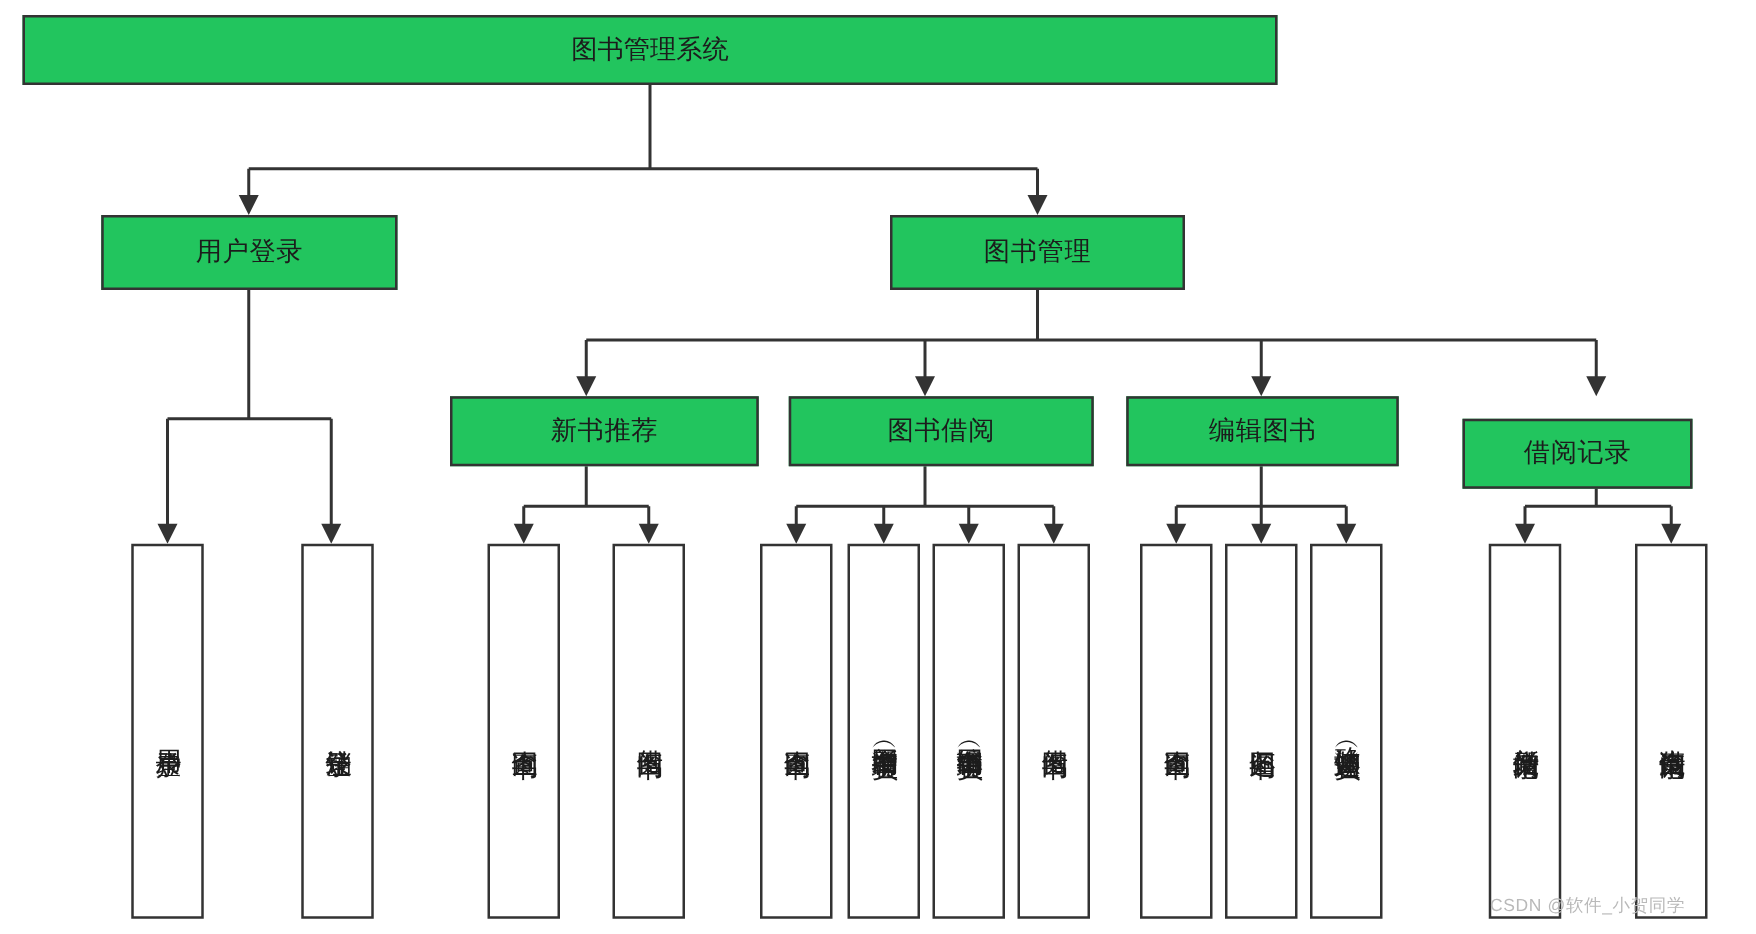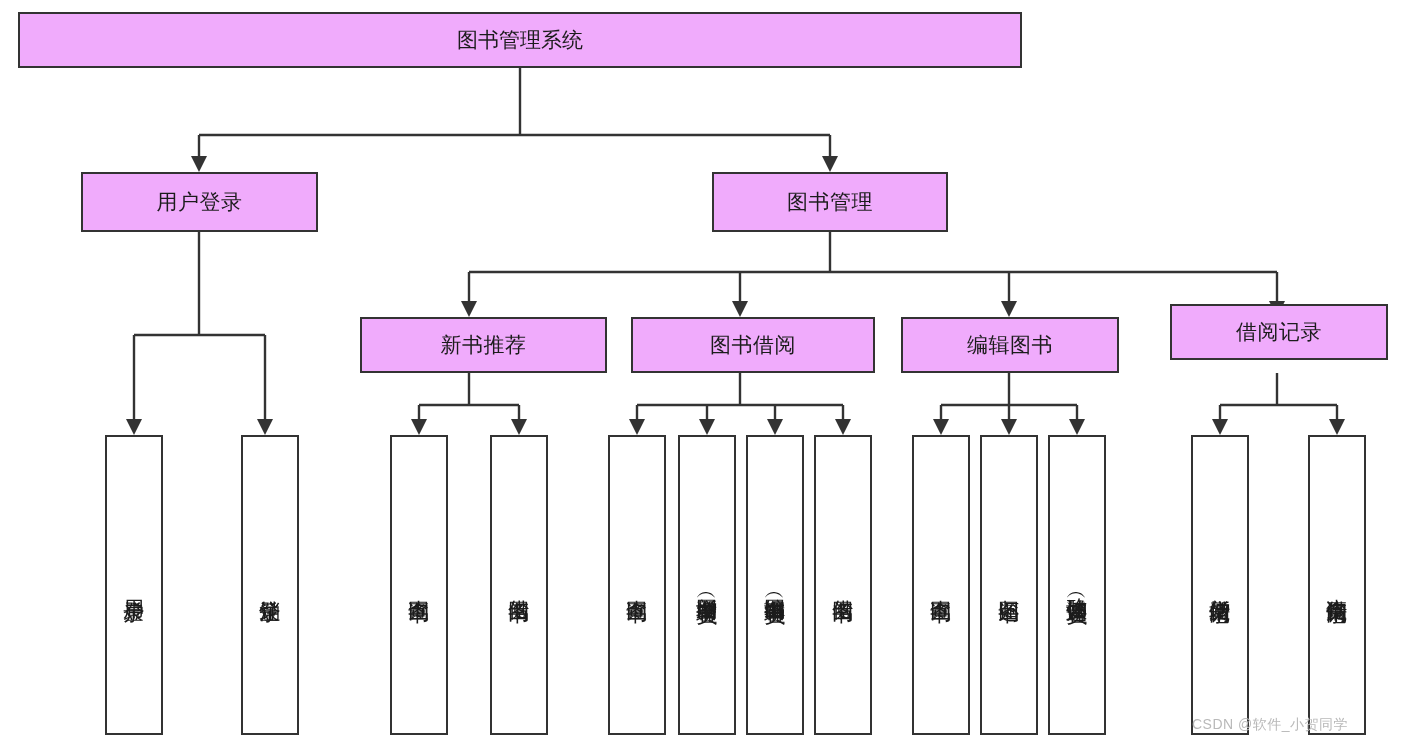--- a/index.html
+++ b/index.html
@@ -14,21 +14,21 @@
     position: relative;
     width: 1405px;
     height: 747px;
     background: #ffffff;
     overflow: hidden;
   }
   .node {
     position: absolute;
     box-sizing: border-box;
     border: 2px solid #333333;
-    background: #f0abfc;
+    background: #22c55e;
     display: flex;
     align-items: center;
     justify-content: center;
     color: #1c1c1c;
     line-height: 1.18;
   }
   .node.h {
     font-size: 21px;
     letter-spacing: 0.5px;
     text-align: center;
@@ -152,21 +152,21 @@
   <div class="node h" style="left:81px; top:172px; width:237px; height:60px;">用户登录</div>
 
   <div class="node h" style="left:712px; top:172px; width:236px; height:60px;text-align:right;">图书管理</div>
 
   <div class="node h" style="left:360px; top:317px; width:247px; height:56px;">新书推荐</div>
 
   <div class="node h" style="left:631px; top:317px; width:244px; height:56px;">图书借阅</div>
 
   <div class="node h" style="left:901px; top:317px; width:218px; height:56px;">编辑图书</div>
 
-  <div class="node h" style="left:1170px; top:304px; width:218px; height:56px;">借阅记录</div>
+  <div class="node h" style="left:1170px; top:335px; width:184px; height:56px;">借阅记录</div>
 
   <div class="leaf" style="left:105px; top:435px; width:58px; height:300px;">
     <span class="vtext">用户登录</span>
   </div>
   <div class="leaf" style="left:241px; top:435px; width:58px; height:300px;">
     <span class="vtext">注销登录</span>
   </div>
 
   <div class="leaf" style="left:390px; top:435px; width:58px; height:300px;">
     <span class="vtext">查询图书</span>

